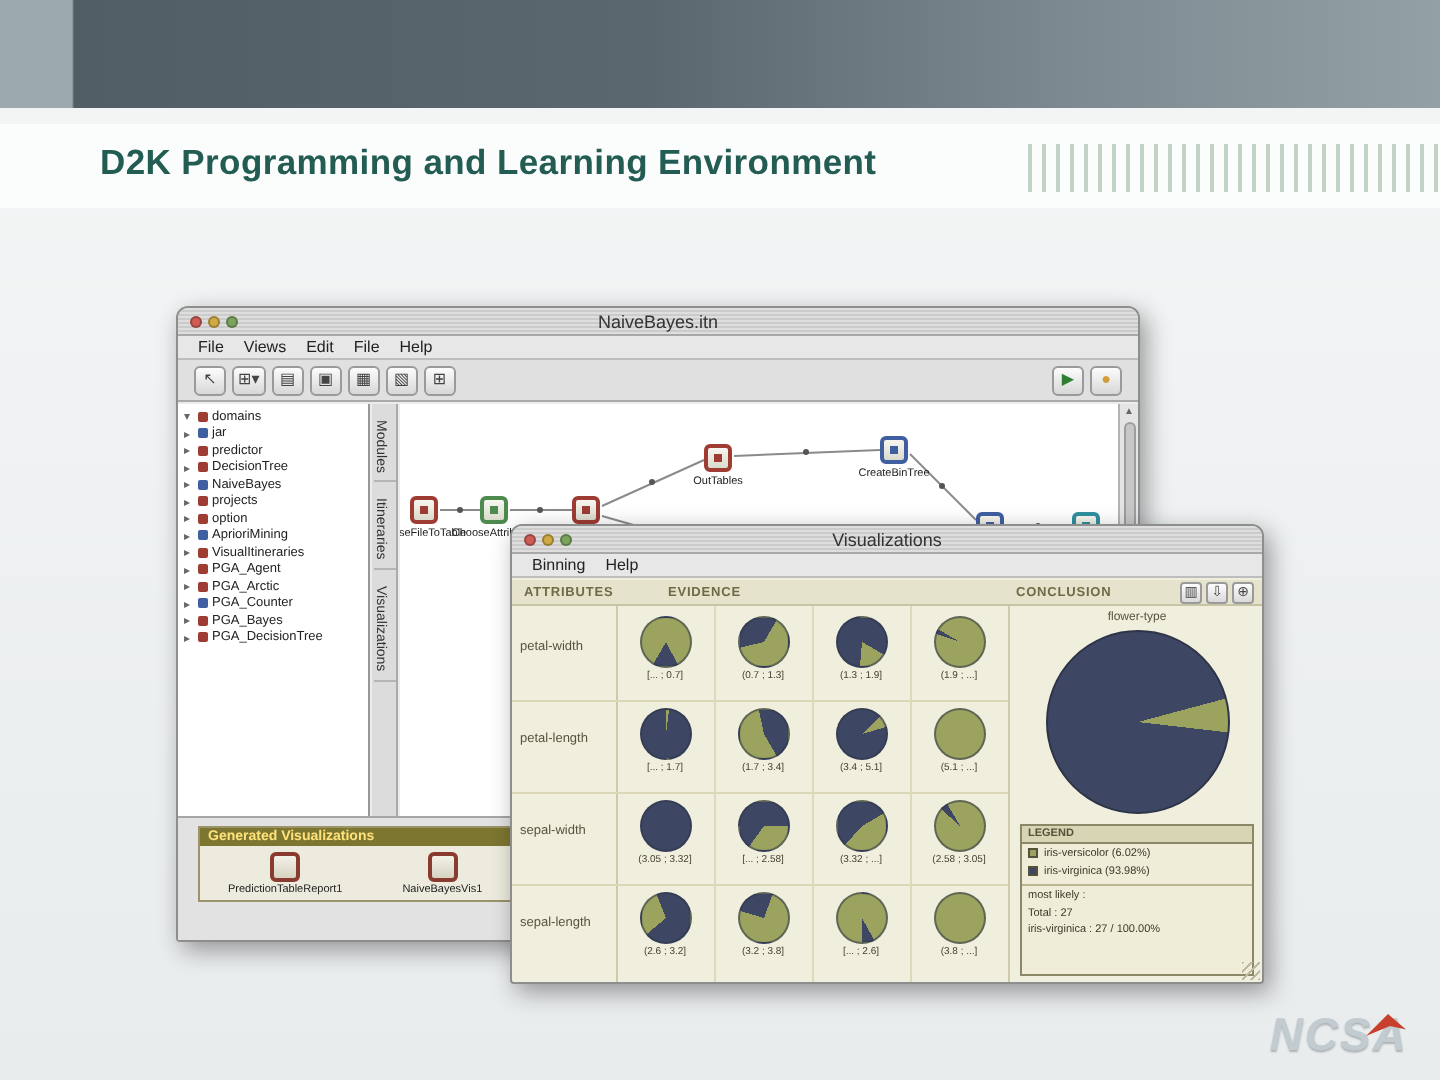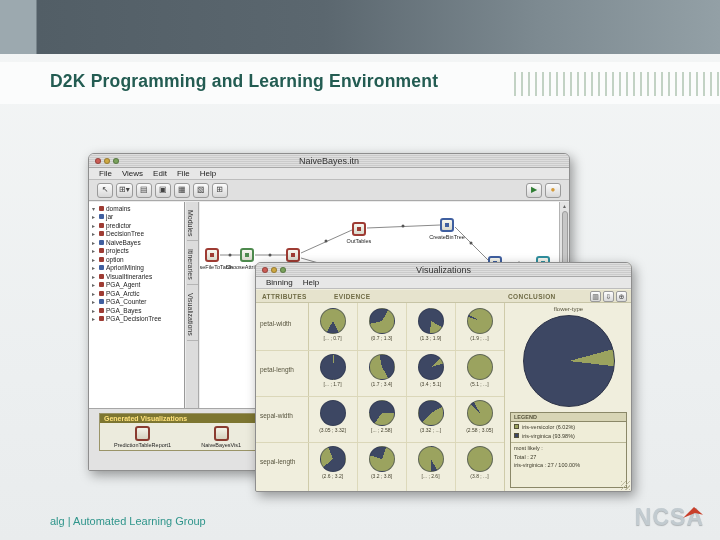--- a/index.html
+++ b/index.html
@@ -9,21 +9,21 @@
            background:linear-gradient(#f4f6f6, #eceff0 70%, #e9eced); }
 
   
   .topband { position:absolute; left:0; top:0; width:720px; height:54px;
              background:linear-gradient(90deg,#9ca9af 0,#9ca9af 36px,#525e66 37px,#5b676f 45%,#7d8a91 75%,#93a0a6 100%); }
   .title-band { position:absolute; left:0; top:62px; width:720px; height:42px; background:#fbfcfc; }
   .title-stripes { position:absolute; left:514px; top:10px; width:206px; height:24px;
              background:repeating-linear-gradient(90deg,#c2d2c4 0 2px, rgba(255,255,255,0) 2px 7px); }
   .slide-title { position:absolute; left:50px; top:9px; font-size:17.5px; font-weight:bold; color:#235c52; letter-spacing:.2px; }
   .footer-text { position:absolute; left:50px; top:515px; font-size:11px; color:#2f958b; }
-  .ncsa { position:absolute; right:16px; top:504px; width:90px; height:32px; }
+  .ncsa { position:absolute; right:16px; top:504px; width:90px; height:32px;font-style:italic; }
   .ncsa-text { position:absolute; right:0; top:0; font-size:23px; font-weight:bold; letter-spacing:1px;
                color:#c2cbd0; text-shadow:0 1px 1px rgba(60,70,75,.35); }
   .ncsa-accent { position:absolute; right:1px; top:3px; width:20px; height:11px; background:#c8402c;
                clip-path:polygon(0 100%, 55% 0, 100% 70%, 60% 55%); }
 
   
   .mac-window { position:absolute; background:#ececec; border:1px solid #8e8e8e;
                 border-radius:6px 6px 2px 2px; box-shadow:3px 4px 12px rgba(0,0,0,.38); }
   .titlebar { position:relative; height:14px; border-radius:5px 5px 0 0; border-bottom:1px solid #a8a8a8;
               background:repeating-linear-gradient(0deg,#dedede 0 1px,#cbcbcb 1px 2px);
@@ -448,19 +448,18 @@
             <div class="legend-foot-line">most likely :</div>
             <div class="legend-foot-line">Total : 27</div>
             <div class="legend-foot-line">iris-virginica : 27 / 100.00%</div>
           </div>
       </div>
 
       <div class="resize-grip"></div>
     </div>
   </div>
 
-  <div class="footer-text">alg | Automated Learning Group</div>
   <div class="ncsa">
     <span class="ncsa-text">NCSA</span>
     <span class="ncsa-accent"></span>
   </div>
 
 </div>
 
 </body></html>

